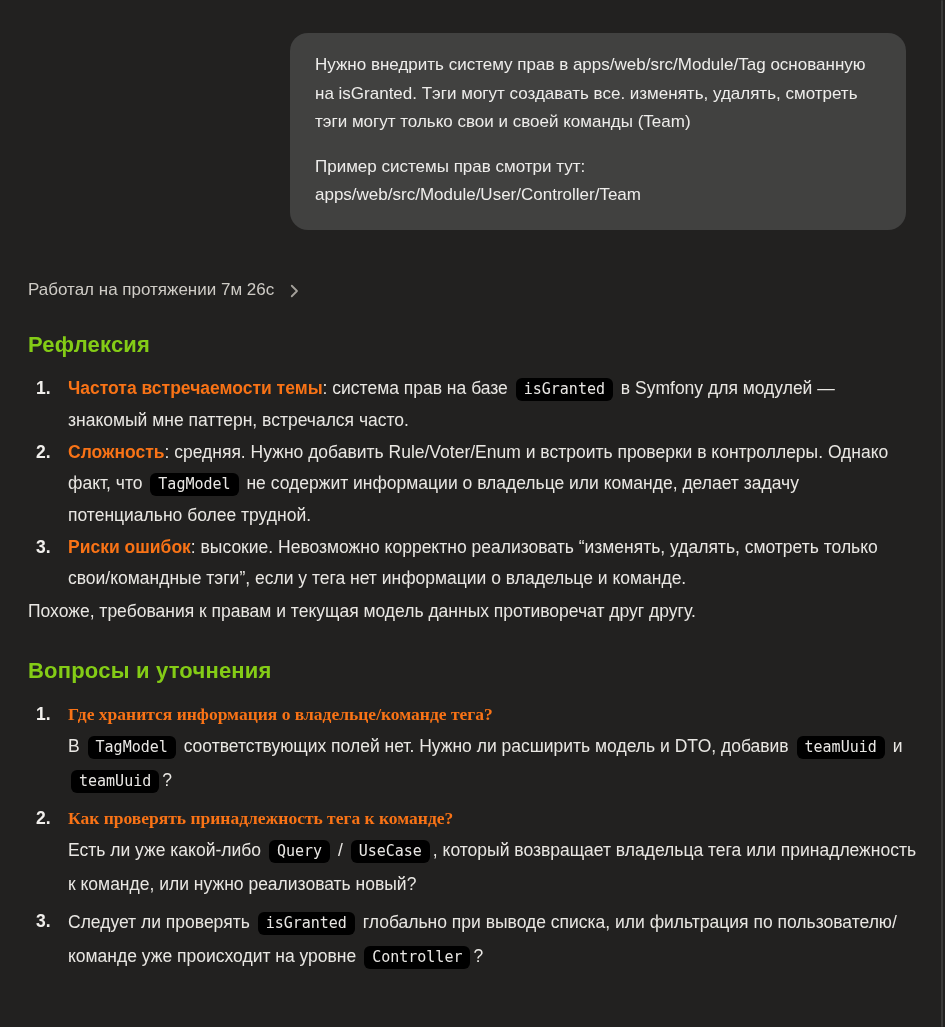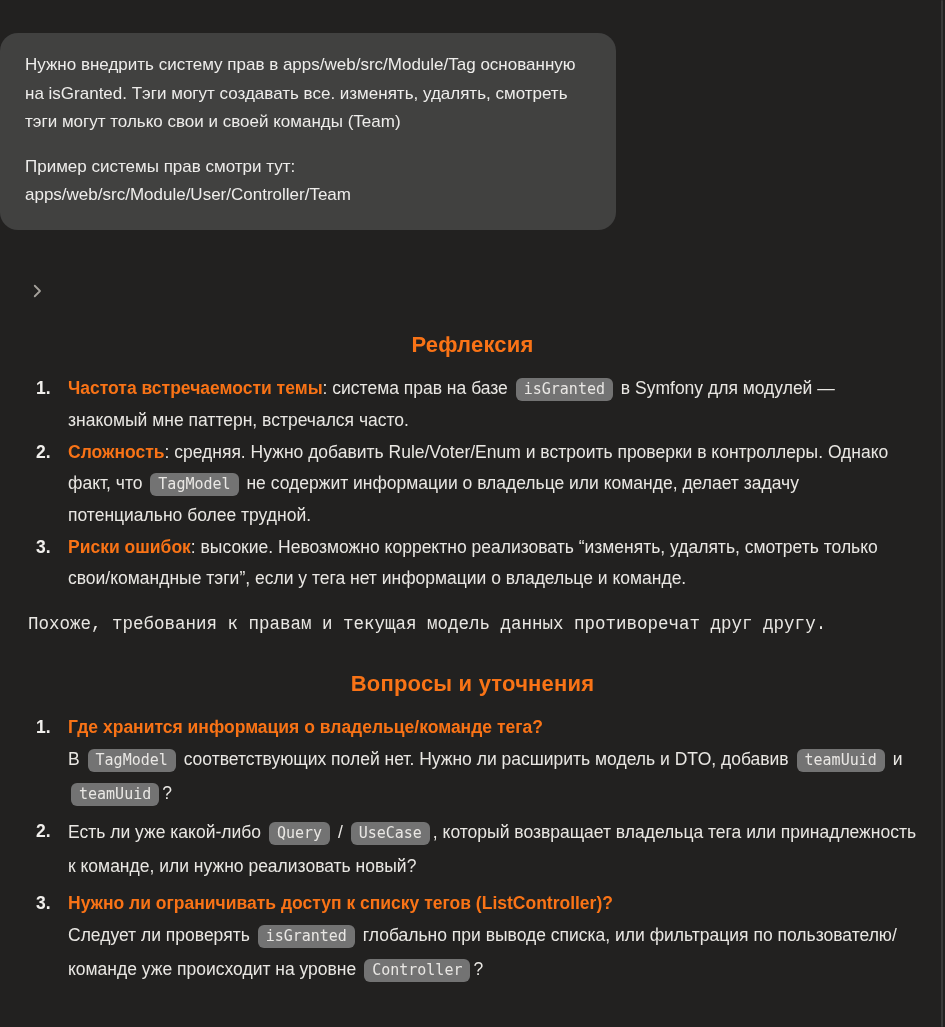--- a/index.html
+++ b/index.html
@@ -8,20 +8,21 @@
     background: #222120;
     font-family: "Liberation Sans", "DejaVu Sans", sans-serif;
     color: #e9e7e3;
     position: relative;
   }
   .page { width: 945px; height: 1027px; position: relative; }
 
   
   .bubble-row {
     display: flex;
+    justify-content: flex-end;
     padding: 33px 39px 0 0;
   }
   .bubble {
     width: 616px;
     background: #414140;
     border-radius: 18px;
     padding: 18px 25px 20px 25px;
     font-size: 17px;
     line-height: 28.5px;
     color: #eeedeb;
@@ -45,23 +46,22 @@
   .worked-row .chev {
     display: inline-flex;
     align-items: center;
     margin-top: 2px;
   }
 
   h2.section-title {
     margin-top: 32px;
     font-size: 22px;
     font-weight: 700;
-    color: #f97316;
+    color: #84cc16;
     letter-spacing: 0.2px;
-    text-align: center;
   }
 
   ol.num-list {
     list-style: none;
     margin-top: 15px;
     font-size: 17.5px;
     line-height: 31px;
   }
   ol.num-list > li {
     display: flex;
@@ -71,35 +71,34 @@
   .num {
     flex: 0 0 40px;
     padding-left: 8px;
     font-weight: 700;
     color: #f1efec;
   }
   .li-body { flex: 1 1 auto; }
   .li-body strong, .q-title { font-weight: 700; color: #f97316; }
 
   p.summary {
-    margin-top: 15px;
+    margin-top: 2px;
     font-size: 17.5px;
     line-height: 30px;
-    font-family: Liberation Mono, monospace;
   }
 
   .q-wrap { flex: 1 1 auto; }
-  .q-title { display: block; line-height: 31px; }
+  .q-title { display: block; line-height: 31px; font-family: Liberation Serif, serif; }
   .q-body { line-height: 33px; }
   ol.q-list > li + li { margin-top: 5px; }
 
   code.chip {
     font-family: "DejaVu Sans Mono", "Liberation Mono", monospace;
     font-size: 15px;
-    background: #737373;
+    background: #000000;
     color: #e9e7e4;
     border-radius: 6px;
     padding: 2px 8px 3px 8px;
     margin: 0 3px;
     white-space: nowrap;
   }
   .bubble, .worked-row, h2, ol, p { -webkit-font-smoothing: antialiased; }
 
   
   .scroll-edge {
@@ -121,20 +120,21 @@
     <div class="bubble">
       <p>Нужно внедрить систему прав в apps/web/src/Module/Tag основанную на isGranted. Тэги могут создавать все. изменять, удалять, смотреть тэги могут только свои и своей команды (Team)</p>
       <p>Пример системы прав смотри тут:
 apps/web/src/Module/User/Controller/Team</p>
     </div>
   </div>
 
   <div class="content">
 
     <div class="worked-row">
+      <span>Работал на протяжении 7м 26с</span>
       <span class="chev">
         <svg width="18" height="18" viewBox="0 0 24 24" fill="none" stroke="#a4a19b" stroke-width="2.4" stroke-linecap="round" stroke-linejoin="round">
           <polyline points="9 5 16 12 9 19"></polyline>
         </svg>
       </span>
     </div>
 
     <h2 class="section-title">Рефлексия</h2>
 
     <ol class="num-list">
@@ -160,27 +160,27 @@
       <li>
         <span class="num">1.</span>
         <span class="q-wrap">
           <span class="q-title">Где хранится информация о владельце/команде тега?</span>
           <span class="q-body"><span>В </span><code class="chip">TagModel</code><span> соответствующих полей нет. Нужно ли расширить модель и DTO, добавив </span><code class="chip">teamUuid</code><span> и </span><code class="chip">teamUuid</code><span>?</span></span>
         </span>
       </li>
       <li>
         <span class="num">2.</span>
         <span class="q-wrap">
+          <span class="q-title">Как проверять принадлежность тега к команде?</span>
           <span class="q-body"><span>Есть ли уже какой-либо </span><code class="chip">Query</code><span> / </span><code class="chip">UseCase</code><span>, который возвращает владельца тега или принадлежность к команде, или нужно реализовать новый?</span></span>
         </span>
       </li>
       <li>
         <span class="num">3.</span>
         <span class="q-wrap">
-          <span class="q-title">Нужно ли ограничивать доступ к списку тегов (ListController)?</span>
           <span class="q-body"><span>Следует ли проверять </span><code class="chip">isGranted</code><span> глобально при выводе списка, или фильтрация по пользователю/команде уже происходит на уровне </span><code class="chip">Controller</code><span>?</span></span>
         </span>
       </li>
     </ol>
 
   </div>
 
   <div class="scroll-edge"></div>
 </div>
 

